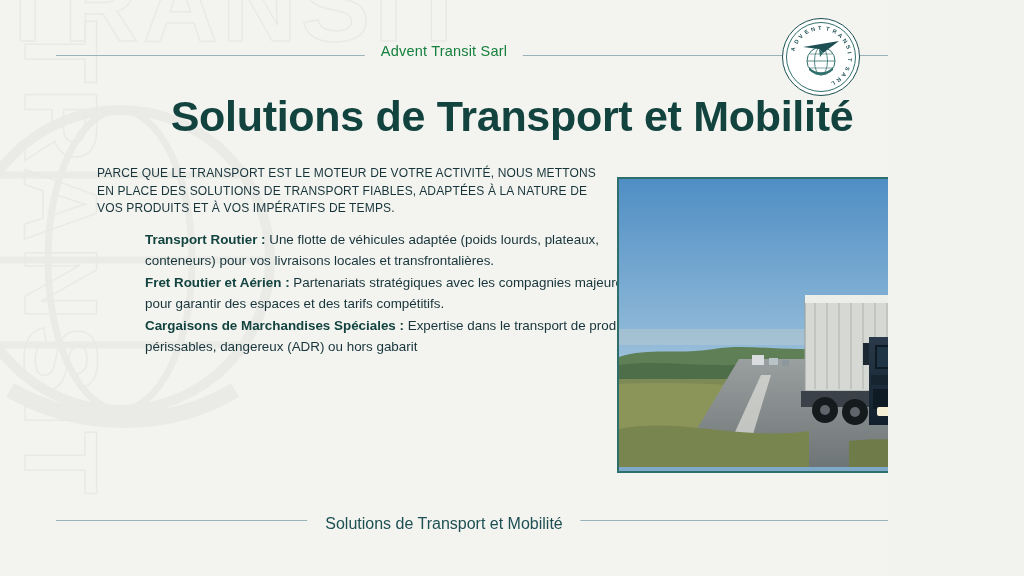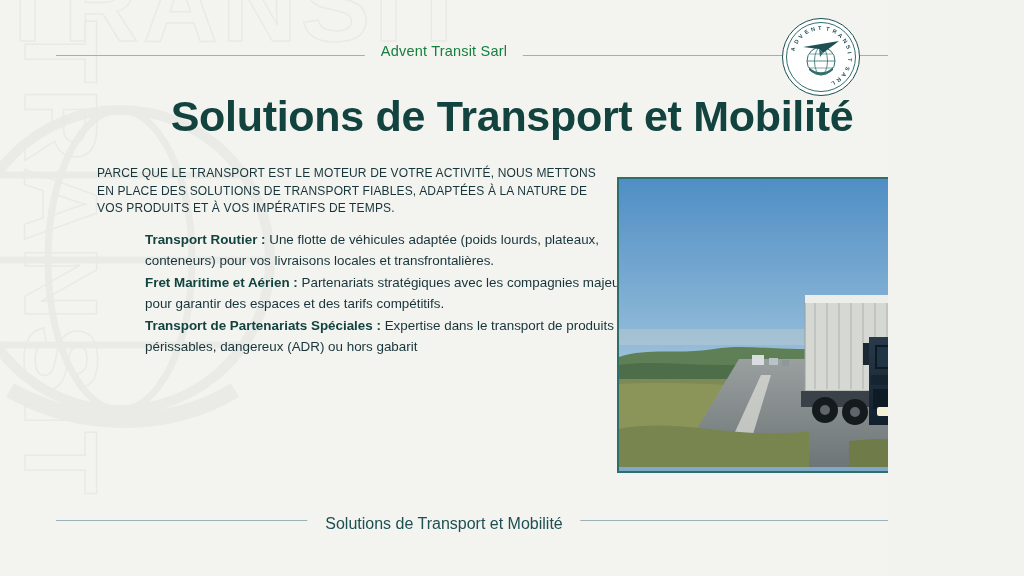--- a/index.html
+++ b/index.html
@@ -253,24 +253,24 @@
 
   <div class="main-title">Solutions de Transport et Mobilité</div>
 
   <div class="intro">PARCE QUE LE TRANSPORT EST LE MOTEUR DE VOTRE ACTIVITÉ, NOUS METTONS EN PLACE DES SOLUTIONS DE TRANSPORT FIABLES, ADAPTÉES À LA NATURE DE VOS PRODUITS ET À VOS IMPÉRATIFS DE TEMPS.</div>
 
   <div class="bullets">
     <div class="bullet">
       <b>Transport Routier :</b><span> Une flotte de véhicules adaptée (poids lourds, plateaux, conteneurs) pour vos livraisons locales et transfrontalières.</span>
     </div>
     <div class="bullet">
-      <b>Fret Maritime et Aérien :</b><span> Partenariats stratégiques avec les compagnies majeures pour garantir des espaces et des tarifs compétitifs.</span>
+      <b>Fret Routier et Aérien :</b><span> Partenariats stratégiques avec les compagnies majeures pour garantir des espaces et des tarifs compétitifs.</span>
     </div>
     <div class="bullet">
-      <b>Transport de Partenariats Spéciales :</b><span> Expertise dans le transport de produits périssables, dangereux (ADR) ou hors gabarit</span>
+      <b>Cargaisons de Marchandises Spéciales :</b><span> Expertise dans le transport de produits périssables, dangereux (ADR) ou hors gabarit</span>
     </div>
   </div>
 
   <div class="photo">
     <svg width="351" height="288" viewBox="0 0 351 288">
       <defs>
         <linearGradient id="sky" x1="0" y1="0" x2="0" y2="1">
           <stop offset="0%" stop-color="#4f8ec4"></stop>
           <stop offset="55%" stop-color="#8fb9d8"></stop>
           <stop offset="100%" stop-color="#cfdfe7"></stop>

